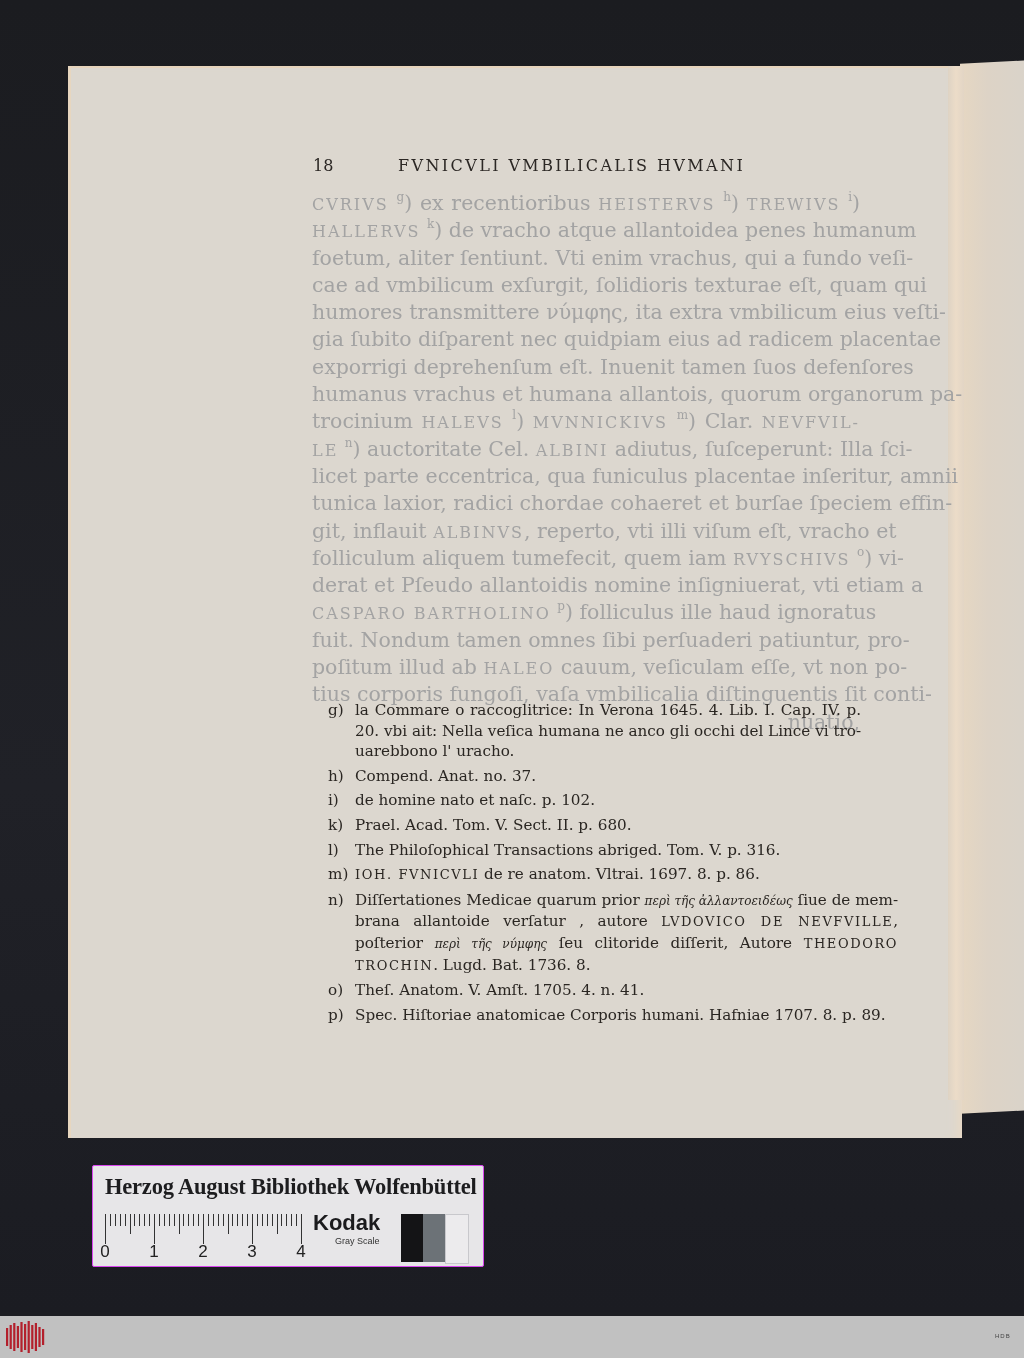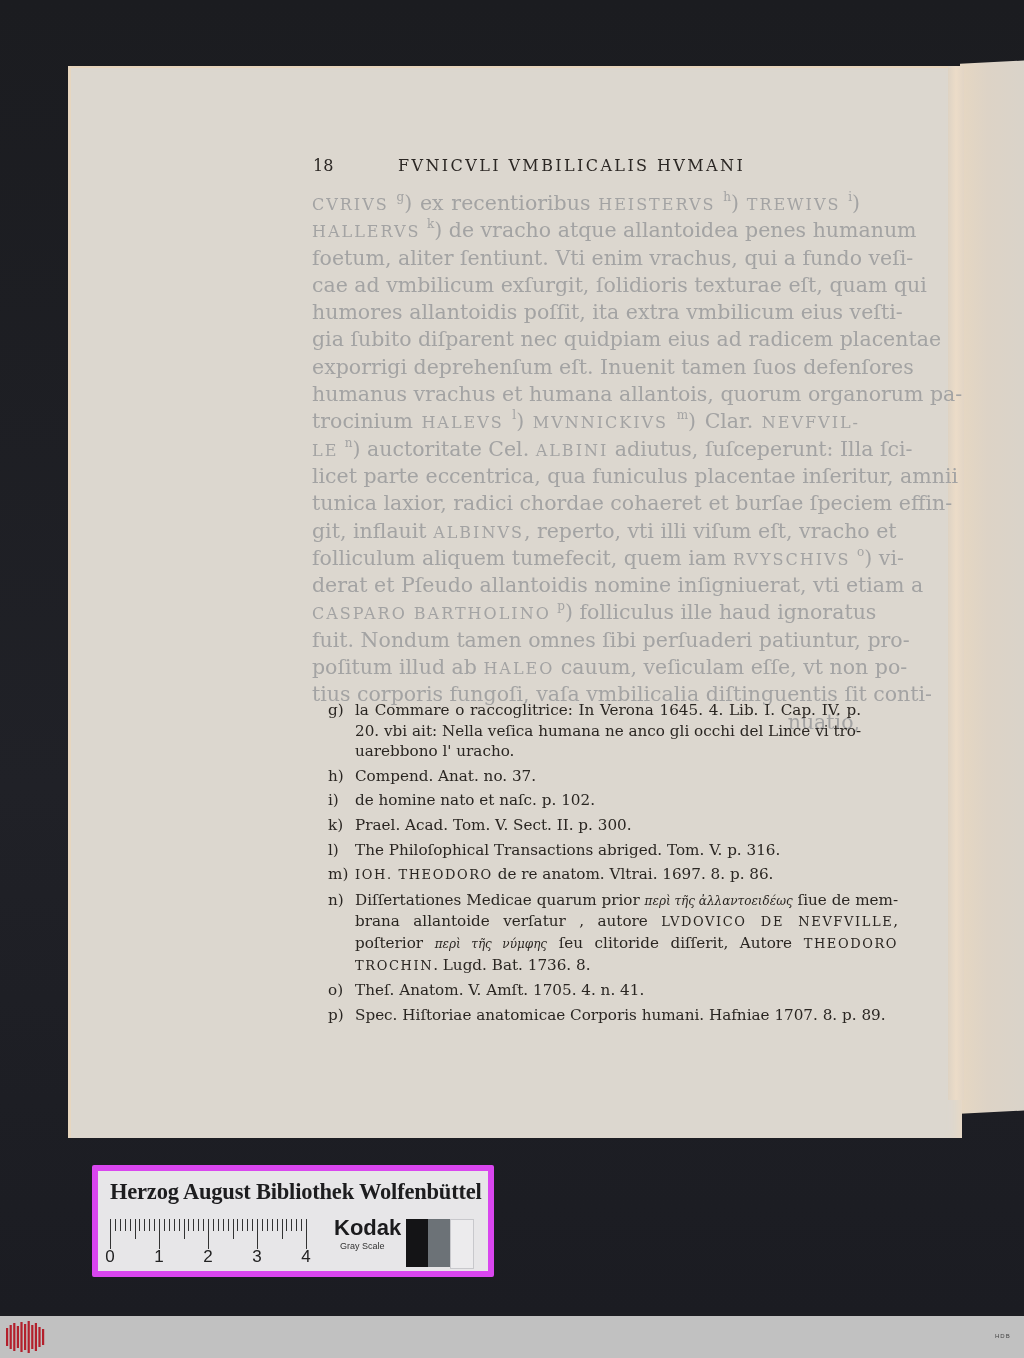--- a/index.html
+++ b/index.html
@@ -47,34 +47,34 @@
     .note { display: flex; margin-bottom: 4px; }
     .note .mark { width: 27px; flex: none; }
     .note .txt { flex: 1; }
     .note .txt .l { white-space: nowrap; text-align: justify; text-align-last: justify; }
     .note .txt .l.last { text-align-last: left; }
     .greek { font-style: italic; font-size: 12px; }
     .scn { font-variant: small-caps; letter-spacing: 1.6px; font-size: 13px; }
 
     .label-card {
       position: absolute; left: 92px; top: 1165px; width: 390px; height: 100px;
-      background: #e7e6e8; border: 6px solid #d946ef; border-radius: 2px;
+      background: #e7e6e8; border: 1px solid #d946ef; border-radius: 2px;
     }
     .label-title {
       position: absolute; left: 12px; top: 8px; font-family: "Liberation Serif", serif;
       font-weight: bold; font-size: 22.5px; color: #1d1d1f; letter-spacing: -0.2px;
     }
     .ruler { position: absolute; left: 12px; top: 48px; width: 200px; height: 48px; }
     .tick { position: absolute; top: 0; width: 1px; background: #333; }
     .ruler-num {
       position: absolute; top: 28px; font-family: "Liberation Sans", sans-serif;
       font-size: 17px; color: #222; transform: translateX(-50%);
     }
     .kodak {
-      position: absolute; left: 236px; top: 44px; font-family: "Liberation Sans", sans-serif;
+      position: absolute; left: 220px; top: 44px; font-family: "Liberation Sans", sans-serif;
       font-weight: bold; font-size: 22px; color: #1b1b1d;
     }
     .kodak-sub {
       position: absolute; left: 242px; top: 70px; font-family: "Liberation Sans", sans-serif;
       font-size: 9px; color: #333;
     }
     .swatch { position: absolute; top: 48px; height: 48px; }
 
     .footer {
       position: absolute; left: 0; top: 1316px; width: 1024px; height: 42px;
@@ -101,21 +101,21 @@
 <div class="running-head">
   <span class="pnum">18</span>
   <span class="title">FVNICVLI VMBILICALIS HVMANI</span>
 </div>
 
 <div class="body-text" id="body-text">
     <div class="line"><span class="sc">CVRIVS</span> <sup>g</sup>) ex recentioribus <span class="sc">HEISTERVS</span> <sup>h</sup>) <span class="sc">TREWIVS</span> <sup>i</sup>)</div>
     <div class="line"><span class="sc">HALLERVS</span> <sup>k</sup>) de vracho atque allantoidea penes humanum</div>
     <div class="line">foetum, aliter ſentiunt.   Vti enim vrachus, qui a fundo veſi-</div>
     <div class="line">cae ad vmbilicum exſurgit, ſolidioris texturae eſt, quam qui</div>
-    <div class="line">humores allantoidis poſſit, ita extra vmbilicum eius veſti-</div>
+    <div class="line">humores transmittere νύμφης, ita extra vmbilicum eius veſti-</div>
     <div class="line">gia ſubito diſparent nec quidpiam eius ad radicem placentae</div>
     <div class="line">exporrigi deprehenſum eſt.  Inuenit tamen ſuos defenſores</div>
     <div class="line">humanus vrachus et humana allantois, quorum organorum pa-</div>
     <div class="line">trocinium <span class="sc">HALEVS</span> <sup>l</sup>) <span class="sc">MVNNICKIVS</span> <sup>m</sup>) Clar. <span class="sc">NEVFVIL-</span></div>
     <div class="line"><span class="sc">LE</span> <sup>n</sup>) auctoritate Cel. <span class="sc">ALBINI</span> adiutus, ſuſceperunt: Illa ſci-</div>
     <div class="line">licet parte eccentrica, qua funiculus placentae inſeritur, amnii</div>
     <div class="line">tunica laxior, radici chordae cohaeret et burſae ſpeciem effin-</div>
     <div class="line">git, inflauit <span class="sc">ALBINVS</span>, reperto, vti illi viſum eſt, vracho et</div>
     <div class="line">folliculum aliquem tumefecit, quem iam <span class="sc">RVYSCHIVS</span> <sup>o</sup>) vi-</div>
     <div class="line">derat et Pſeudo allantoidis nomine inſigniuerat, vti etiam a</div>
@@ -142,33 +142,33 @@
     </div>
     <div class="note">
       <div class="mark">i)</div>
       <div class="txt">
         <div class="l last">de homine nato et naſc. p. 102.</div>
       </div>
     </div>
     <div class="note">
       <div class="mark">k)</div>
       <div class="txt">
-        <div class="l last">Prael. Acad. Tom. V. Sect. II. p. 300.</div>
+        <div class="l last">Prael. Acad. Tom. V. Sect. II. p. 680.</div>
       </div>
     </div>
     <div class="note">
       <div class="mark">l)</div>
       <div class="txt">
         <div class="l last">The Philoſophical Transactions abriged. Tom. V. p. 316.</div>
       </div>
     </div>
     <div class="note">
       <div class="mark">m)</div>
       <div class="txt">
-        <div class="l last"><span class="scn">IOH. THEODORO</span> de re anatom. Vltrai. 1697. 8. p. 86.</div>
+        <div class="l last"><span class="scn">IOH. FVNICVLI</span> de re anatom. Vltrai. 1697. 8. p. 86.</div>
       </div>
     </div>
     <div class="note">
       <div class="mark">n)</div>
       <div class="txt">
         <div class="l">Diſſertationes Medicae quarum prior <span class="greek">περὶ τῆς ἀλλαντοειδέως</span> ſiue de mem-</div>
         <div class="l">brana allantoide verſatur , autore <span class="scn">LVDOVICO DE NEVFVILLE</span>,</div>
         <div class="l">poſterior <span class="greek">περὶ τῆς νύμφης</span> ſeu clitoride diſſerit, Autore <span class="scn">THEODORO</span></div>
         <div class="l last"><span class="scn">TROCHIN</span>. Lugd. Bat. 1736. 8.</div>
       </div>

